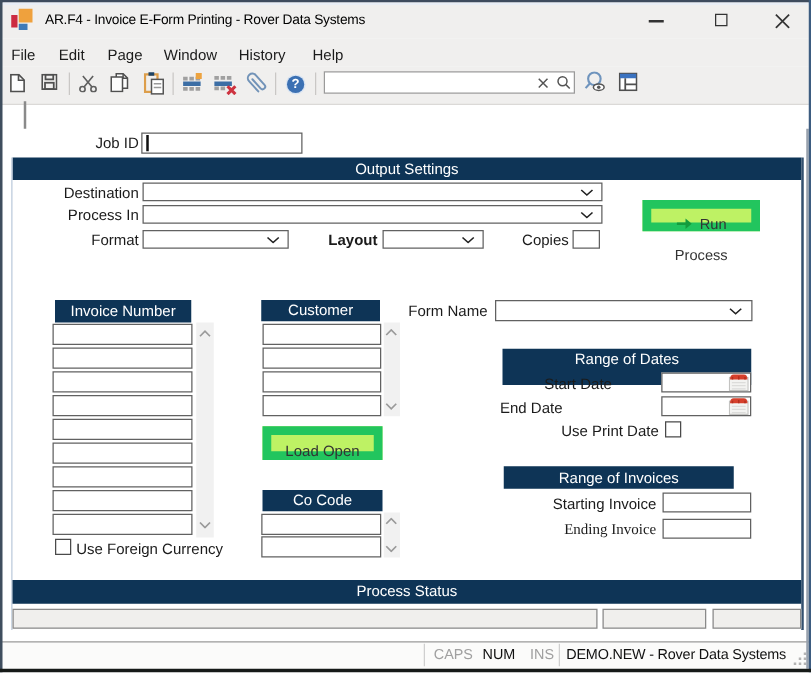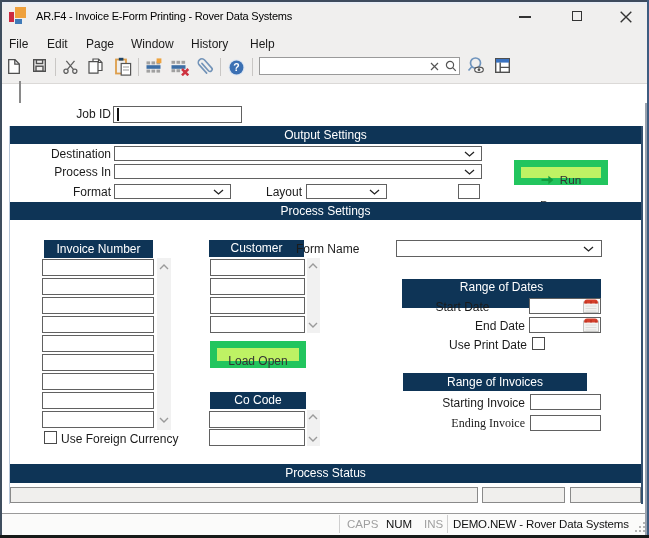--- a/index.html
+++ b/index.html
@@ -152,34 +152,34 @@
   <div class="inp" style="left:114px;top:164px;width:368px;height:15px;"></div>
   <svg class="chev" style="left:464px;top:169px;" width="11" height="6" viewBox="0 0 11 6">
       <polyline points="1,1 5.5,5 10,1" fill="none" stroke="#222" stroke-width="1.3"></polyline>
     </svg>
 
   <div class="lbl" style="left:0px;top:185px;width:111px;text-align:right;">Format</div>
   <div class="inp" style="left:114px;top:184px;width:117px;height:15px;"></div>
   <svg class="chev" style="left:213px;top:189px;" width="11" height="6" viewBox="0 0 11 6">
       <polyline points="1,1 5.5,5 10,1" fill="none" stroke="#222" stroke-width="1.3"></polyline>
     </svg>
-  <div class="lbl" style="left:200px;top:185px;width:102px;text-align:right;">Layout</div>
+  <div class="lbl" style="left:200px;top:185px;width:102px;text-align:right;font-weight:bold;">Layout</div>
   <div class="inp" style="left:306px;top:184px;width:81px;height:15px;"></div>
   <svg class="chev" style="left:369px;top:189px;" width="11" height="6" viewBox="0 0 11 6">
       <polyline points="1,1 5.5,5 10,1" fill="none" stroke="#222" stroke-width="1.3"></polyline>
     </svg>
+  <div class="lbl" style="left:355px;top:185px;width:100px;text-align:right;">Copies</div>
   <div class="inp" style="left:458px;top:184px;width:22px;height:15px;"></div>
 
   <div class="btn" style="left:514px;top:160px;width:94px;height:25px;line-height:25px;font-size:11.7px;">
     <svg style="vertical-align:-1px;margin-right:6px;" width="13" height="10" viewBox="0 0 13 10">
       <path d="M0.5,5 H8.5" stroke="#149c3d" stroke-width="1.9" fill="none"></path>
       <path d="M7.4,0.8 L12.4,5 L7.4,9.2 Z" fill="#149c3d"></path>
     </svg>Run Process</div>
 
-  <div class="hdr" style="left:10px;top:202px;width:631px;height:18px;line-height:18px;">Process Settings</div>
 
   <div class="hdr" style="left:44px;top:240px;width:109px;height:18px;line-height:18px;">Invoice Number</div>
   <div class="sb" style="left:157px;top:258px;width:14px;height:172px;"></div>
   <svg class="chev" style="left:159px;top:264px;" width="10" height="6" viewBox="0 0 10 6">
       <polyline points="1,5 5,1 9,5" fill="none" stroke="#9a9a9a" stroke-width="1.4"></polyline>
     </svg>
   <svg class="chev" style="left:159px;top:417px;" width="10" height="6" viewBox="0 0 10 6">
       <polyline points="1,1 5,5 9,1" fill="none" stroke="#9a9a9a" stroke-width="1.4"></polyline>
     </svg>
   <div class="inp" style="left:42px;top:259px;width:112px;height:17px;"></div>
@@ -213,30 +213,30 @@
   <div class="sb" style="left:307px;top:410px;width:13px;height:36px;"></div>
   <svg class="chev" style="left:308px;top:414px;" width="10" height="6" viewBox="0 0 10 6">
       <polyline points="1,5 5,1 9,5" fill="none" stroke="#9a9a9a" stroke-width="1.4"></polyline>
     </svg>
   <svg class="chev" style="left:308px;top:436px;" width="10" height="6" viewBox="0 0 10 6">
       <polyline points="1,1 5,5 9,1" fill="none" stroke="#9a9a9a" stroke-width="1.4"></polyline>
     </svg>
   <div class="inp" style="left:209px;top:411px;width:96px;height:17px;"></div>
   <div class="inp" style="left:209px;top:429px;width:96px;height:17px;"></div>
 
-  <div class="lbl" style="left:296px;top:242px;width:110px;">Form Name</div>
+  <div class="lbl" style="left:280px;top:242px;width:110px;text-align:right;">Form Name</div>
   <div class="inp" style="left:396px;top:240px;width:206px;height:17px;"></div>
   <svg class="chev" style="left:583px;top:246px;" width="11" height="6" viewBox="0 0 11 6">
       <polyline points="1,1 5.5,5 10,1" fill="none" stroke="#222" stroke-width="1.3"></polyline>
     </svg>
 
   <div class="hdr" style="left:402px;top:279px;width:199px;height:29px;line-height:17px;">Range of Dates</div>
   <div class="lbl" style="left:400px;top:300px;width:125px;text-align:center;">Start Date</div>
   <div class="inp" style="left:529px;top:298px;width:72px;height:16px;"></div>
-  <div class="lbl" style="left:400px;top:319px;width:125px;text-align:right;">End Date</div>
+  <div class="lbl" style="left:400px;top:319px;width:125px;text-align:left;">End Date</div>
   <div class="inp" style="left:529px;top:317px;width:72px;height:16px;"></div>
 
   <svg class="abs" style="left:583px;top:299px;" width="16" height="14" viewBox="0 0 16 14">
     <rect x="0.5" y="3" width="15" height="10.5" fill="#f3f3f1" stroke="#c3c3c1" stroke-width="1"></rect>
     <path d="M2.5,7 h11 M2.5,9.5 h11 M2.5,12 h11" stroke="#dcdcda" stroke-width="1"></path>
     <path d="M1,4.5 Q1,0.5 4,0.5 L12,0.5 Q15,0.5 15,4.5 Z" fill="#d6402c"></path>
     <path d="M3,4.5 v-2 M8,4.5 v-2.5 M13,4.5 v-2" stroke="#b32f1e" stroke-width="1.2"></path>
   </svg>
   <svg class="abs" style="left:583px;top:318px;" width="16" height="14" viewBox="0 0 16 14">
     <rect x="0.5" y="3" width="15" height="10.5" fill="#f3f3f1" stroke="#c3c3c1" stroke-width="1"></rect>

